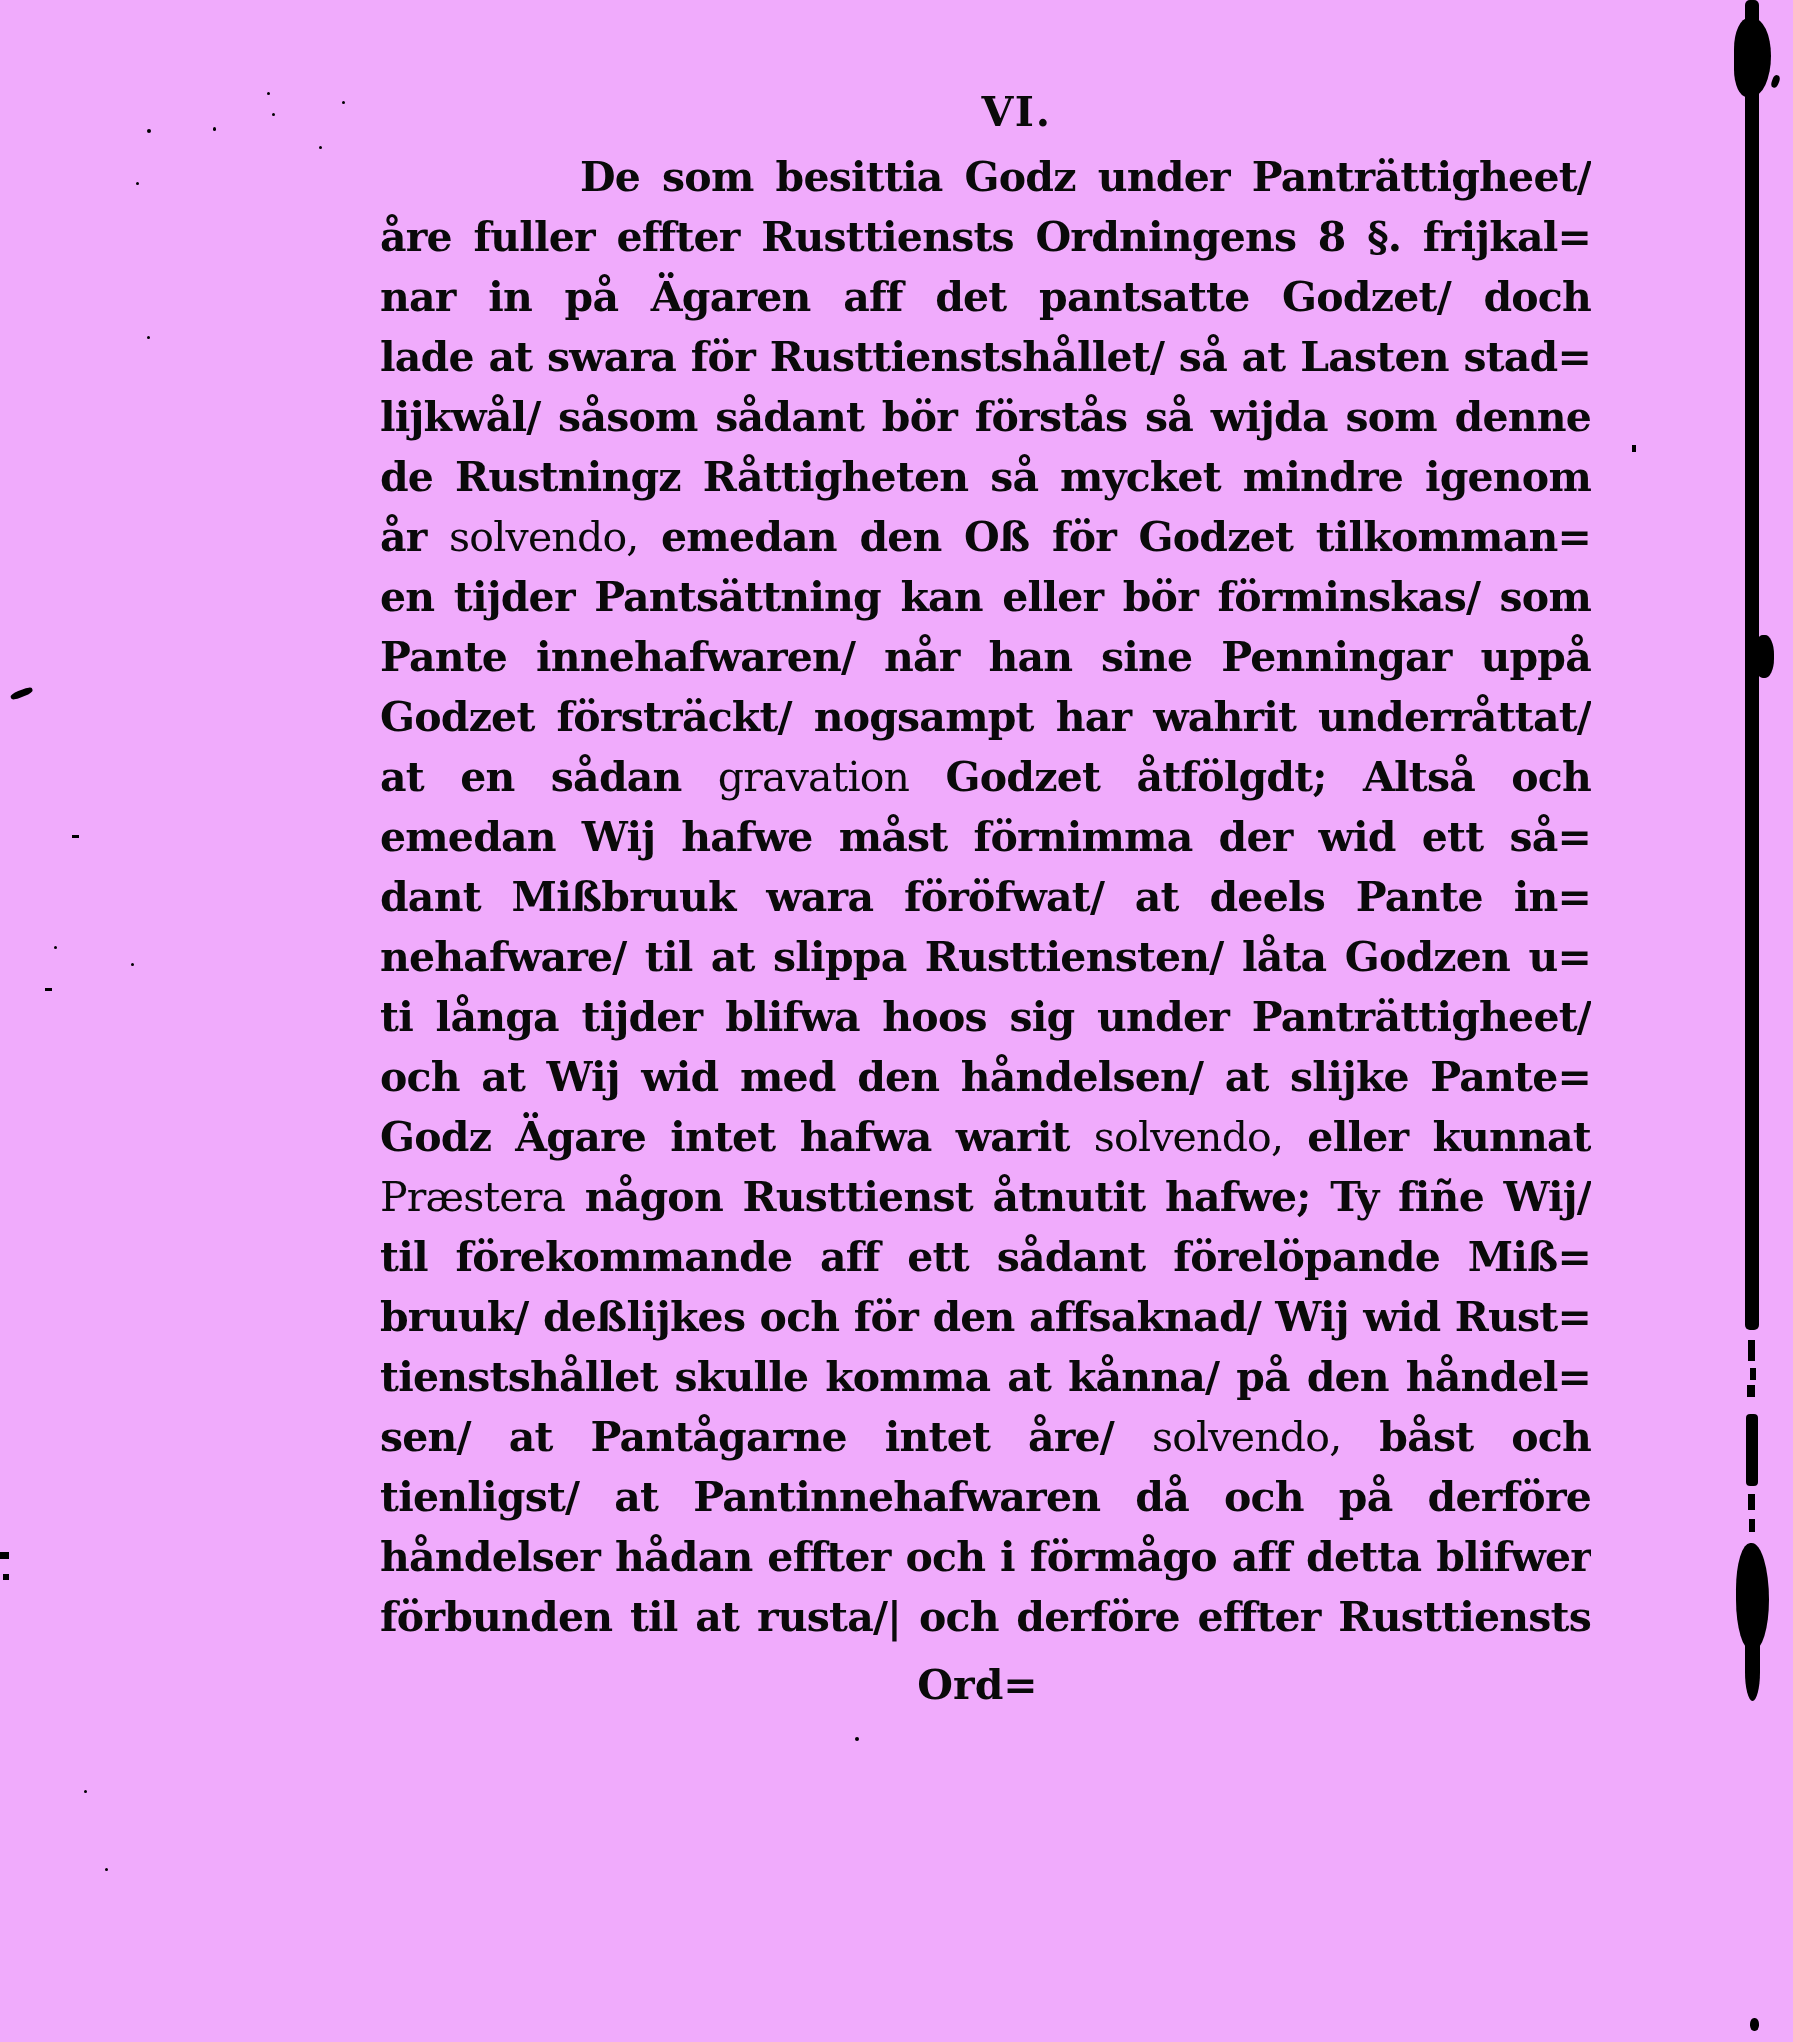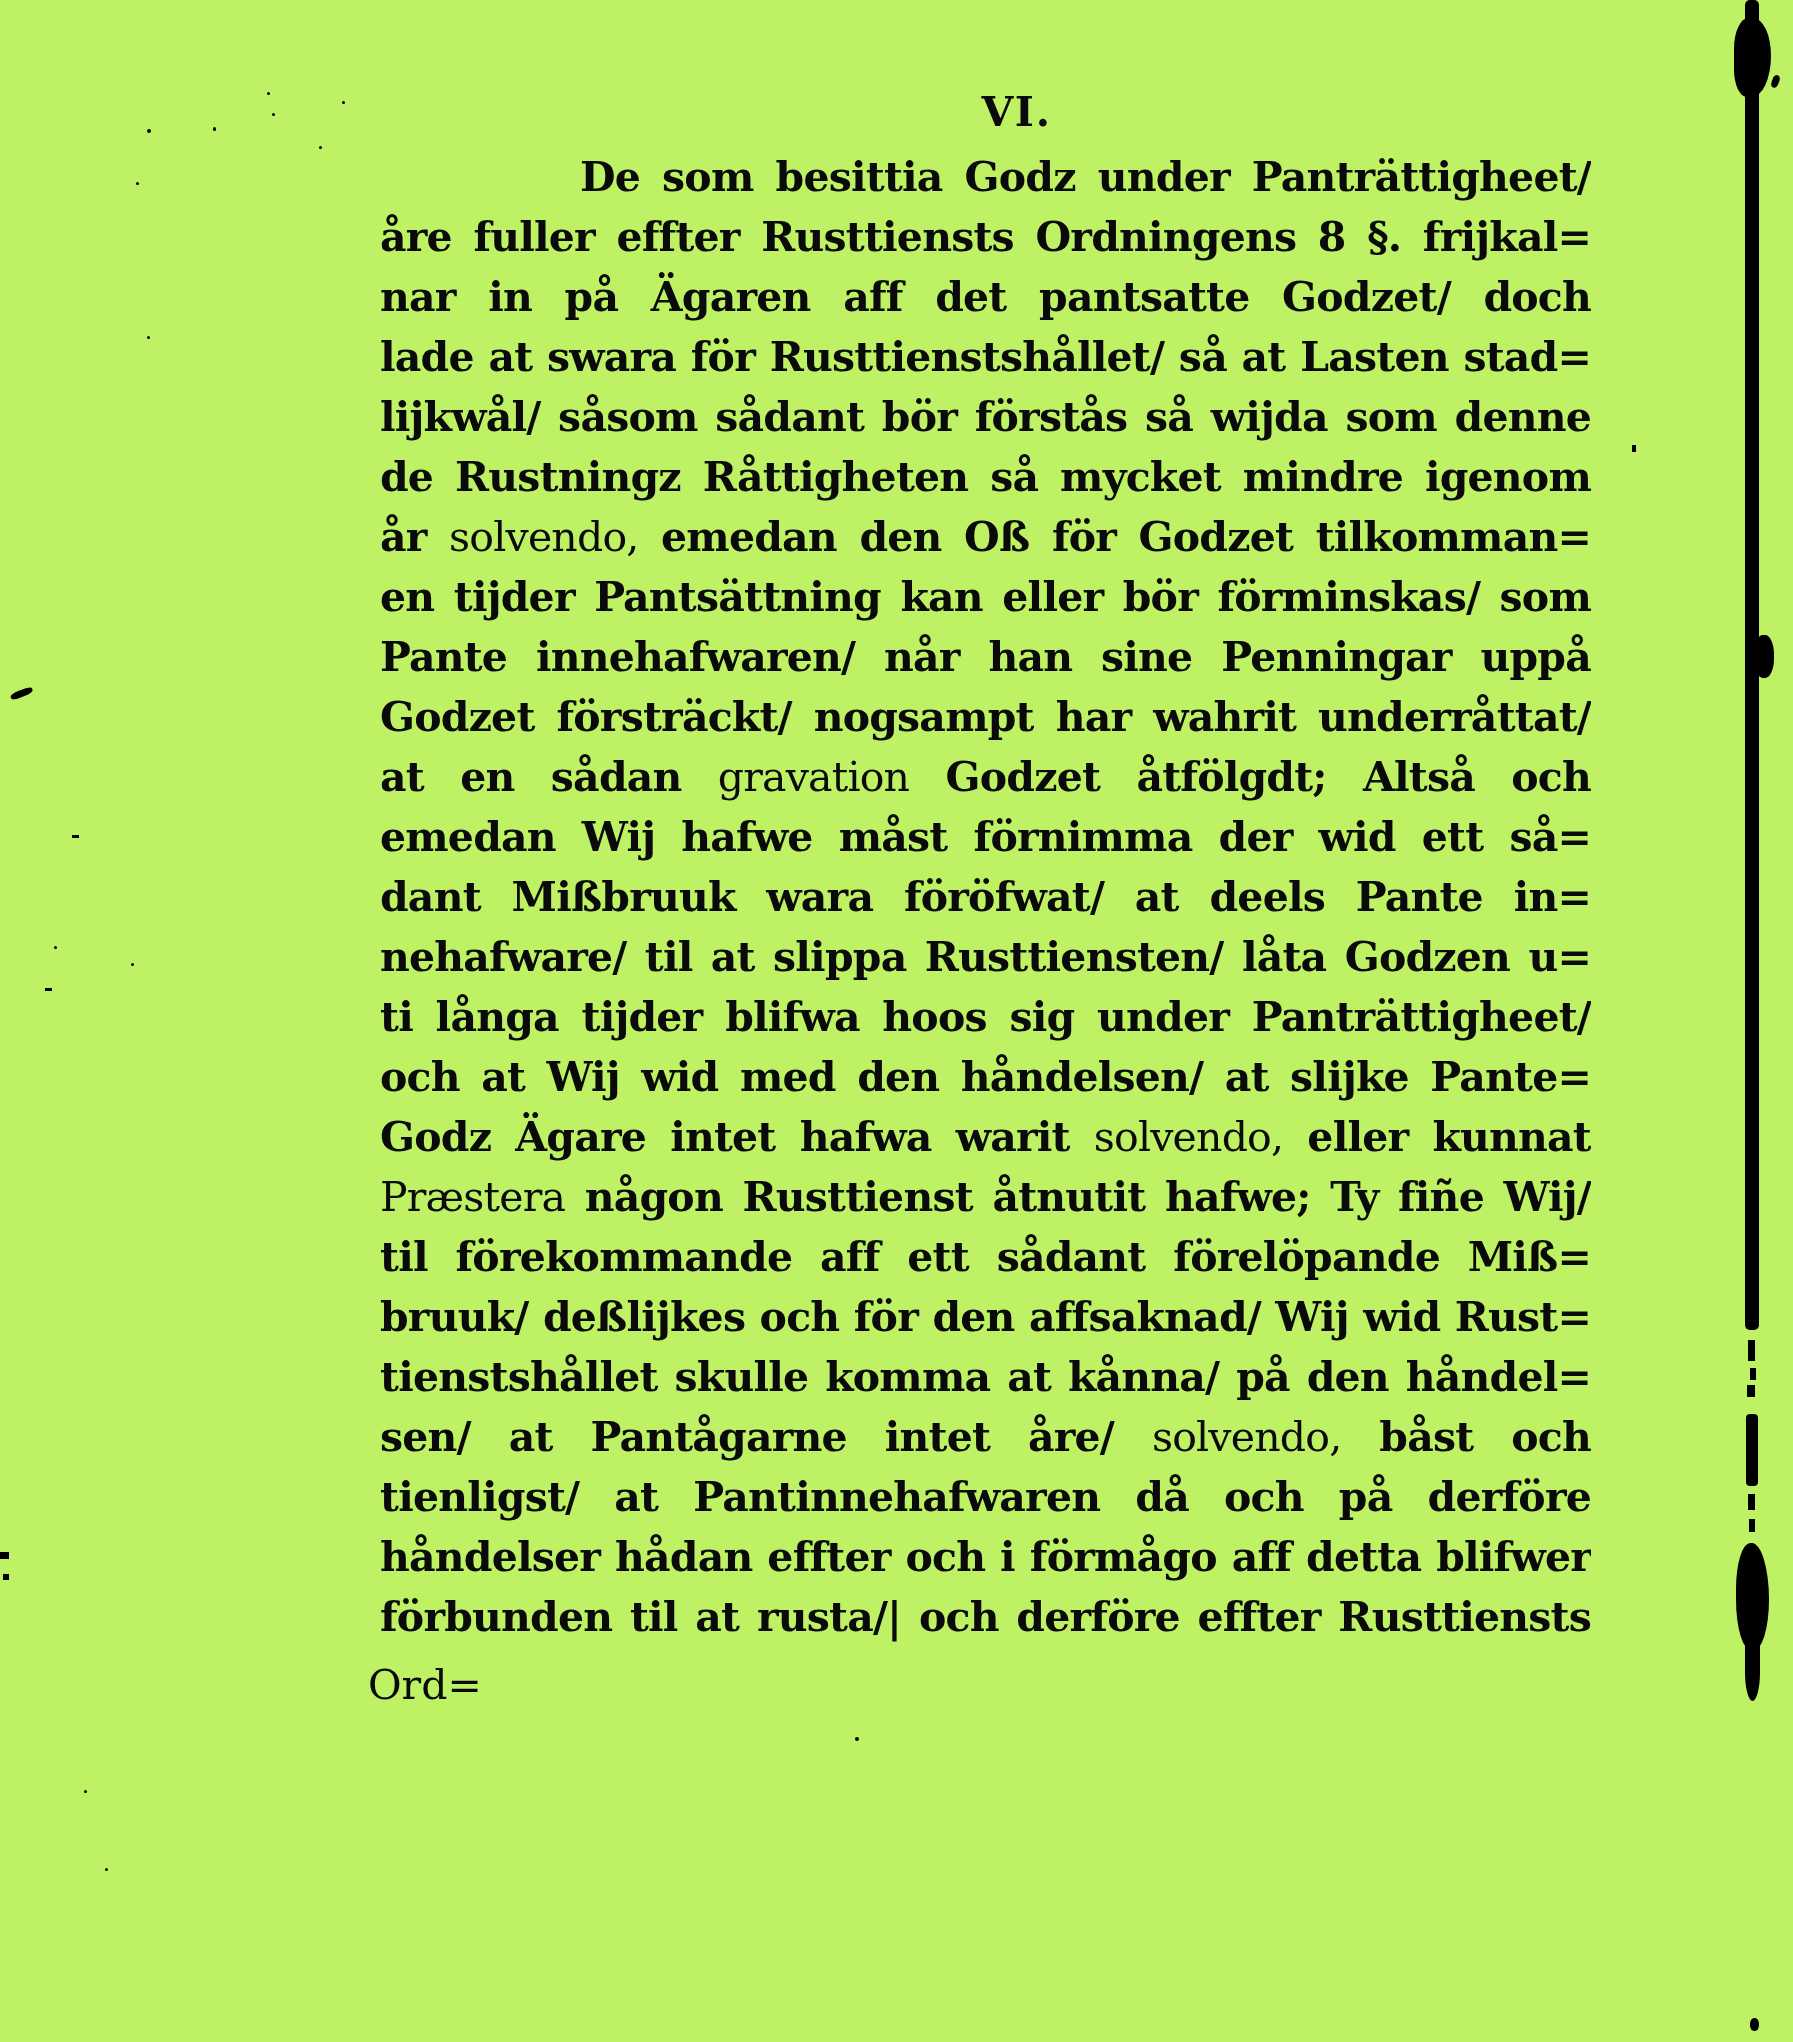--- a/index.html
+++ b/index.html
@@ -1,19 +1,19 @@
 <!DOCTYPE html>
 <html style="font-size:13px"><head>
 <meta charset="utf-8">
 <style>
   html,body{margin:0;padding:0;background:#e8e8e8;}
   .page{
     position:relative;
     width:1794px;height:2043px;
-    background:#bef264;
+    background:#f0abfc;
     overflow:hidden;
     font-family:"DejaVu Serif","Liberation Serif",serif;
     color:#0a0a0a;
   }
   .heading{
     position:absolute;
     left:894px;top:88px;width:245px;
     text-align:center;
     font-size:41px;line-height:49px;
     font-weight:bold;
@@ -33,23 +33,23 @@
     overflow:hidden;
     white-space:nowrap;
     margin-left:12px;
   }
   .line.indent{padding-left:200px;}
   .fraktur{font-weight:bold;}
   .antiqua{font-weight:normal;}
   .catchword{
     position:absolute;
     left:368px;top:1655px;width:1219px;
-    text-align:left;
+    text-align:center;
     font-size:41px;line-height:60px;
-    font-weight:normal;
+    font-weight:bold;
   }
   
   .mark,.speck{position:absolute;background:#000;}
   .speck{border-radius:50%;}
   .r-bar{left:1745px;top:0;width:14px;height:1330px;border-radius:4.9px;}
   .r-blob-top{left:1734px;top:18px;width:37px;height:79px;border-radius:45% 55% 60% 40%;}
   .r-tick-top{left:1772px;top:75px;width:7.4px;height:13px;border-radius:40%;transform:rotate(20deg);}
   .r-blob-mid{left:1754px;top:635px;width:19.6px;height:43px;border-radius:45%;}
   .r-dash1{left:1748px;top:1340px;width:7.4px;height:21px;}
   .r-dash2{left:1750px;top:1368px;width:5.7px;height:11.5px;}

